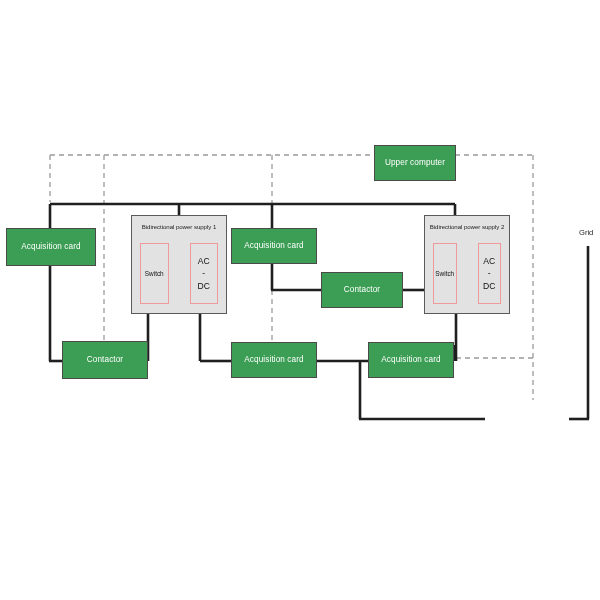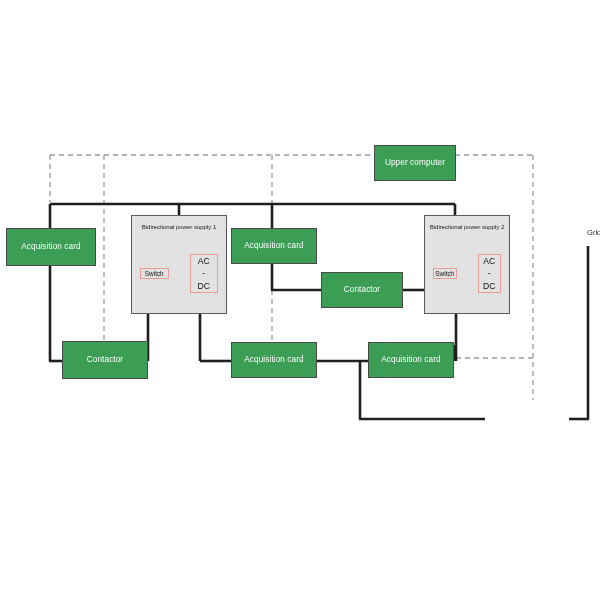--- a/index.html
+++ b/index.html
@@ -58,21 +58,20 @@
     letter-spacing: -.05px;
   }
   .bps-inner {
     position: absolute;
     left: 8px;
     right: 8px;
     top: 27px;
     bottom: 9px;
     display: flex;
     gap: 21px;
-    align-items: center;
   }
   .sub-cell {
     flex: 1;
     border: 1px solid #ef9a9a;
     background: #e2e2e2;
     display: flex;
     flex-direction: column;
     align-items: center;
     justify-content: center;
     font-size: 6.4px;
@@ -183,15 +182,15 @@
 
   <div class="node green-box" style="left:231px;top:342px;width:86px;height:36px;">
     <span>Acquisition card</span>
   </div>
 
   <div class="node green-box" style="left:368px;top:342px;width:86px;height:36px;">
     <span>Acquisition card</span>
   </div>
 
 
-  <div class="label-free" style="left:579px;top:228px;margin-left:8px;">Grid</div>
+  <div class="label-free" style="left:579px;top:228px;">Grid</div>
 
 </div>
 
 </body></html>

